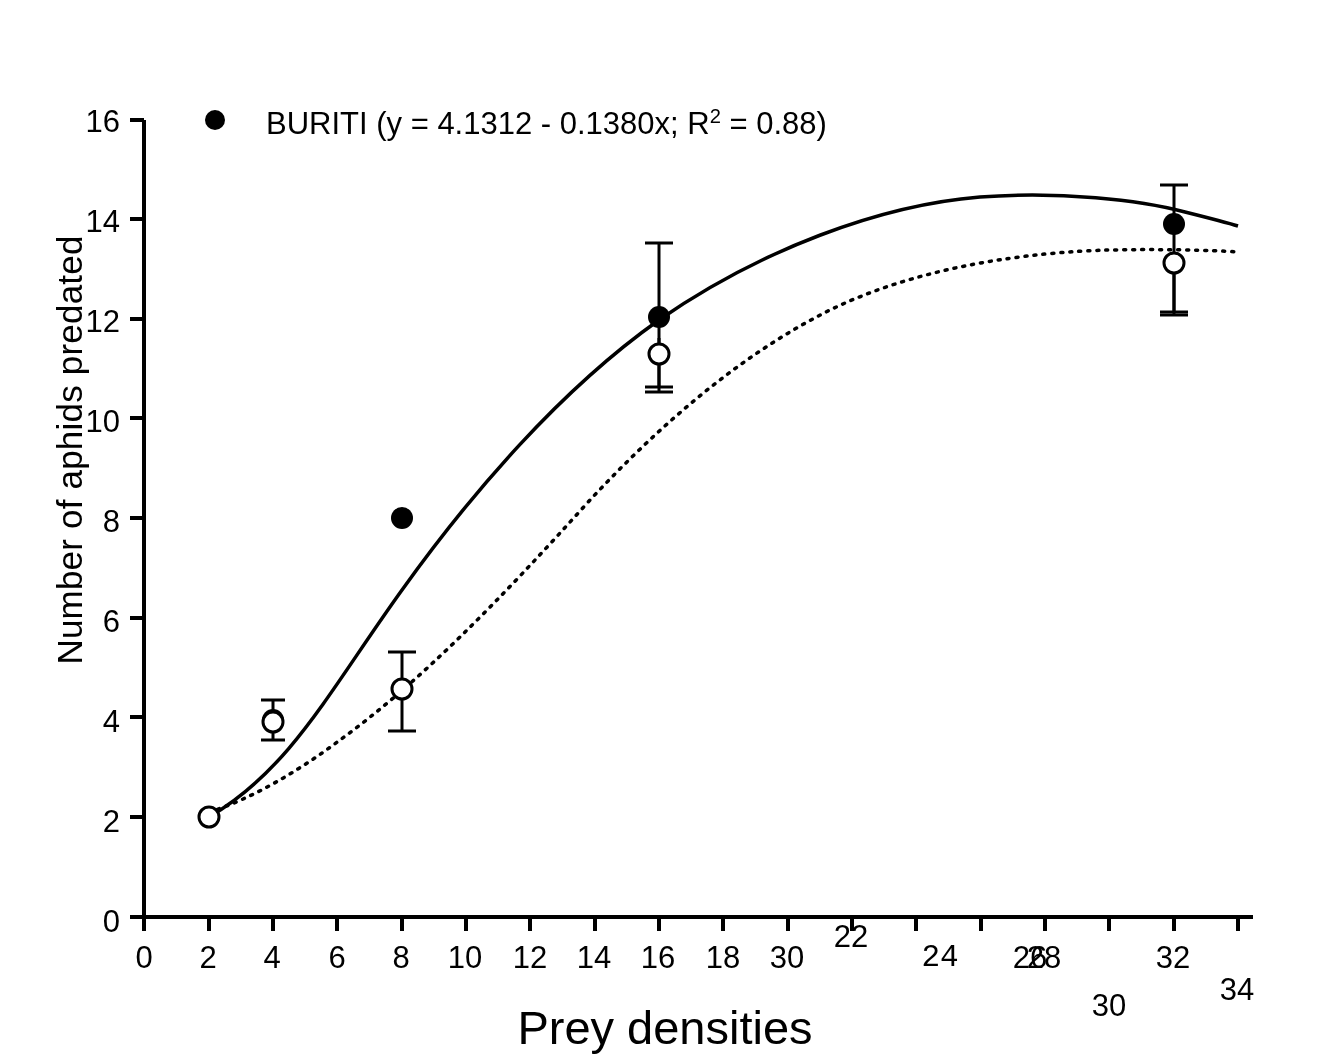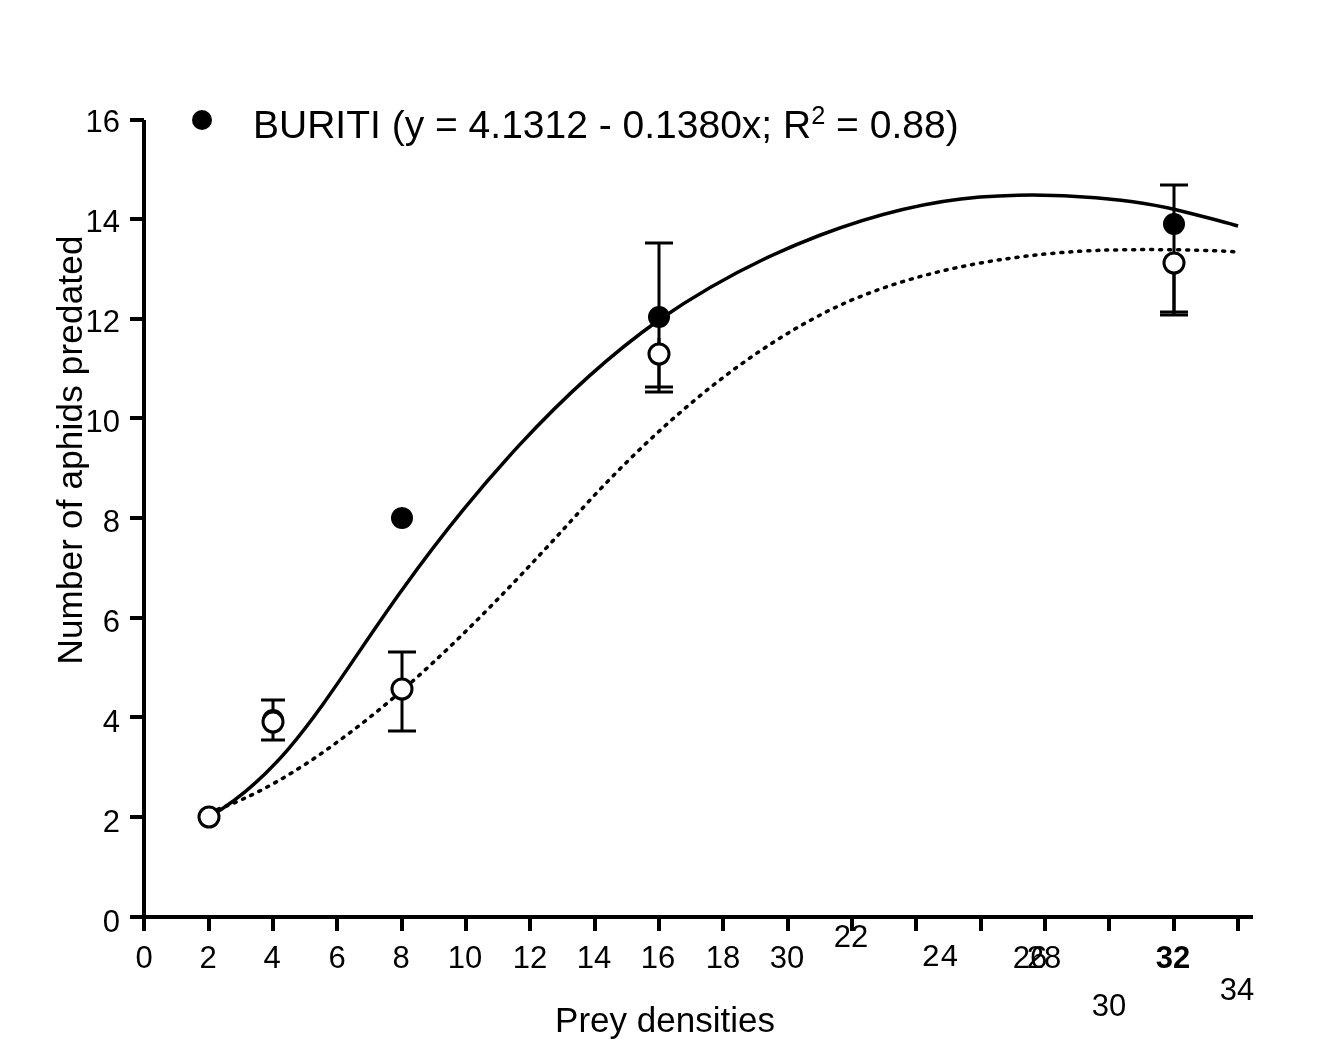--- a/index.html
+++ b/index.html
@@ -29,39 +29,39 @@
     transform-origin: center center;
     font-size: 35px;
     letter-spacing: 0.2px;
   }
   .xlabel {
     position: absolute;
     left: 0;
     top: 1000px;
     width: 1330px;
     text-align: center;
-    font-size: 35px;
+    font-size: 47px;
   }
   .ytick {
     position: absolute;
     font-size: 31px;
     text-align: right;
     width: 60px;
   }
   .xtick {
     position: absolute;
     font-size: 31px;
     text-align: center;
     width: 60px;
   }
   .legend {
     position: absolute;
-    left: 179px;
+    left: 192px;
     top: 100px;
-    font-size: 39px;
+    font-size: 31px;
     line-height: 40px;
   }
   .legend-row {
     display: flex;
     align-items: center;
     height: 40px;
     white-space: nowrap;
   }
   .legend-marker {
     width: 46px;
@@ -123,21 +123,21 @@
   <div class="xtick" style="left:500px; top:940px;">12</div>
   <div class="xtick" style="left:564px; top:940px;">14</div>
   <div class="xtick" style="left:628px; top:940px;">16</div>
   <div class="xtick" style="left:693px; top:940px;">18</div>
   <div class="xtick" style="left:757px; top:940px;">30</div>
   <div class="xtick" style="left:821px; top:919px;text-align:center;">22</div>
   <div class="xtick" style="left:910px; top:940px;font-family:Liberation Mono, monospace;">24</div>
   <div class="xtick" style="left:1000px; top:940px;">26</div>
   <div class="xtick" style="left:1014px; top:940px;text-align:center;">28</div>
   <div class="xtick" style="left:1079px; top:940px;margin-top:48px;">30</div>
-  <div class="xtick" style="left:1143px; top:940px;font-weight:bold;">32</div>
+  <div class="xtick" style="left:1143px; top:940px;">32</div>
   <div class="xtick" style="left:1207px; top:972px;">34</div>
 
   <div class="legend">
     <div class="legend-row">
       <span class="legend-marker">
           <span class="dot-filled"></span>
         </span>
       <span class="legend-text"><span>BURITI (y = 4.1312 - 0.1380x; R</span><sup>2</sup><span> = 0.88)</span></span>
     </div>
   </div>

